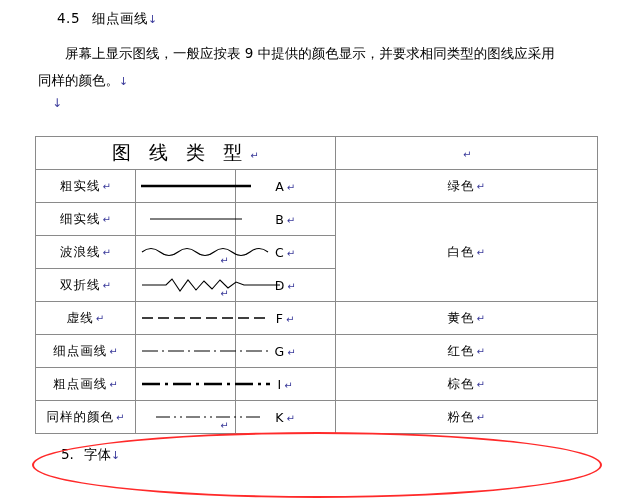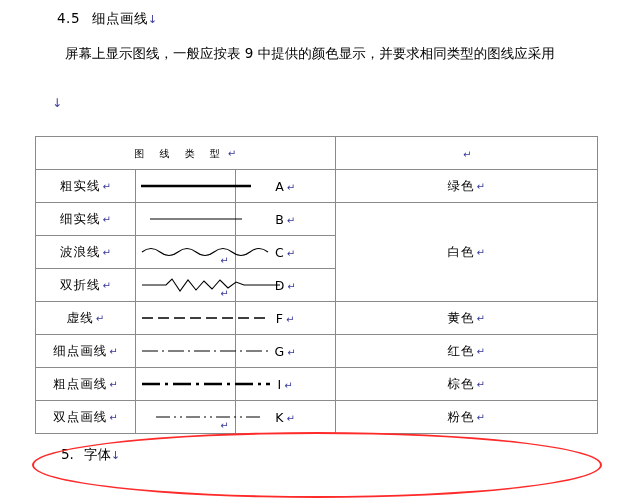--- a/index.html
+++ b/index.html
@@ -81,21 +81,21 @@
     display: inline-block;
     letter-spacing: 1px;
   }
   .mark {
     color: #3a3a9a;
     font-size: 10px;
     margin-left: 2px;
   }
   .hdr-title {
     letter-spacing: 6px;
-    font-size: 10px;
+    font-size: 19px;
   }
   .sample-mark {
     position: absolute;
     right: 6px;
     bottom: 2px;
     color: #3a3a9a;
     font-size: 10px;
   }
   svg.sample {
     display: block;
@@ -135,20 +135,21 @@
 <body>
 
 <div class="page">
 
   <div class="heading">
     <span class="num">4.5</span><span>细点画线</span><span class="pilcrow">↓</span>
   </div>
 
   <div class="para">
     <span>屏幕上显示图线，一般应按表 9 中提供的颜色显示，并要求相同类型的图线应采用</span>
+    <span class="l2"><span>同样的颜色。</span><span class="pilcrow">↓</span></span>
   </div>
 
   <div class="empty-para pilcrow">↓</div>
 
   <table class="lines">
     <tbody>
         <tr>
       <td class="c-name" colspan="3">
         <span class="hdr-title">图 线 类 型</span><span class="mark">↵</span>
       </td>
@@ -228,21 +229,21 @@
       <td class="c-sample">
         <svg class="sample" width="140" height="12" viewBox="0 0 140 12">
           <line x1="6" y1="6" x2="134" y2="6" stroke="#000" stroke-width="2.6" stroke-dasharray="18 5 3 5"></line>
         </svg>
       </td>
       <td class="c-code"><span class="celltext">I</span><span class="mark">↵</span></td>
       <td class="c-color"><span class="celltext">棕色</span><span class="mark">↵</span></td>
     </tr>
 
     <tr>
-      <td class="c-name"><span class="celltext">双点画线</span><span class="mark">↵</span></td>
+      <td class="c-name"><span class="celltext">同样的颜色</span><span class="mark">↵</span></td>
       <td class="c-sample">
         <svg class="sample" width="140" height="12" viewBox="0 0 140 12">
           <line x1="20" y1="6" x2="124" y2="6" stroke="#000" stroke-width="1" stroke-dasharray="14 4 2 4 2 4"></line>
         </svg>
         <span class="sample-mark">↵</span>
       </td>
       <td class="c-code"><span class="celltext">K</span><span class="mark">↵</span></td>
       <td class="c-color"><span class="celltext">粉色</span><span class="mark">↵</span></td>
     </tr>
   </tbody>

